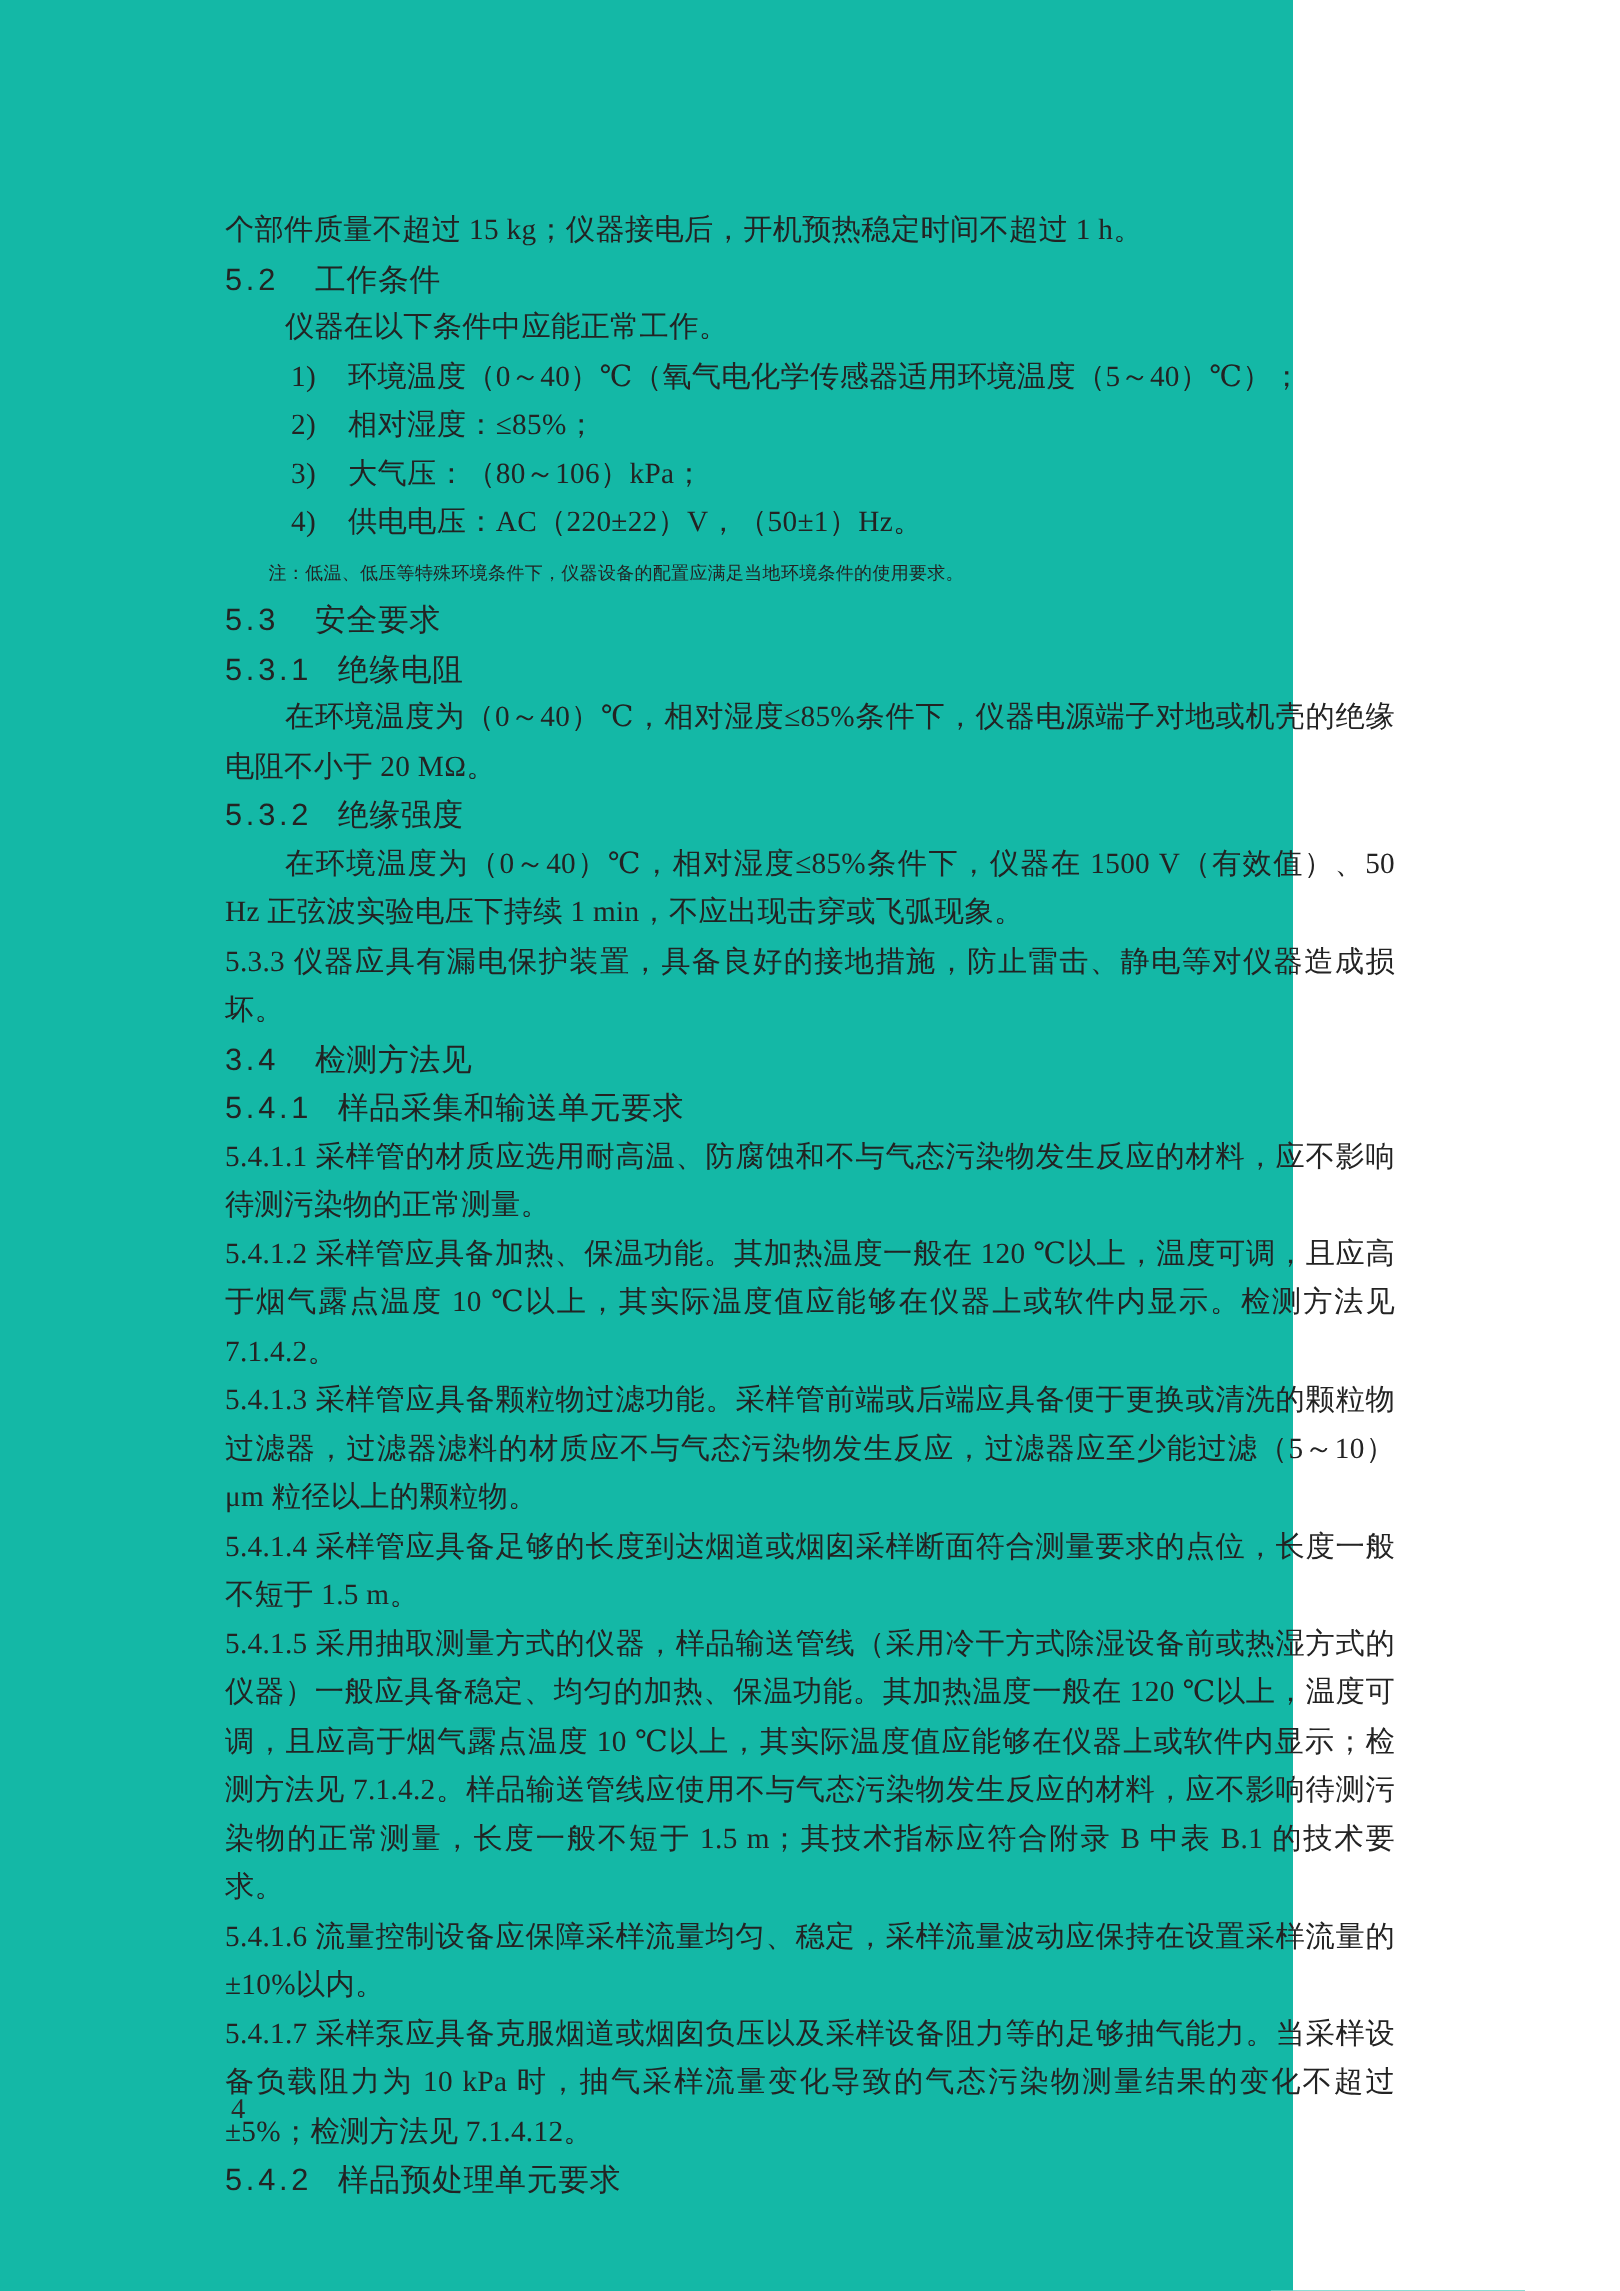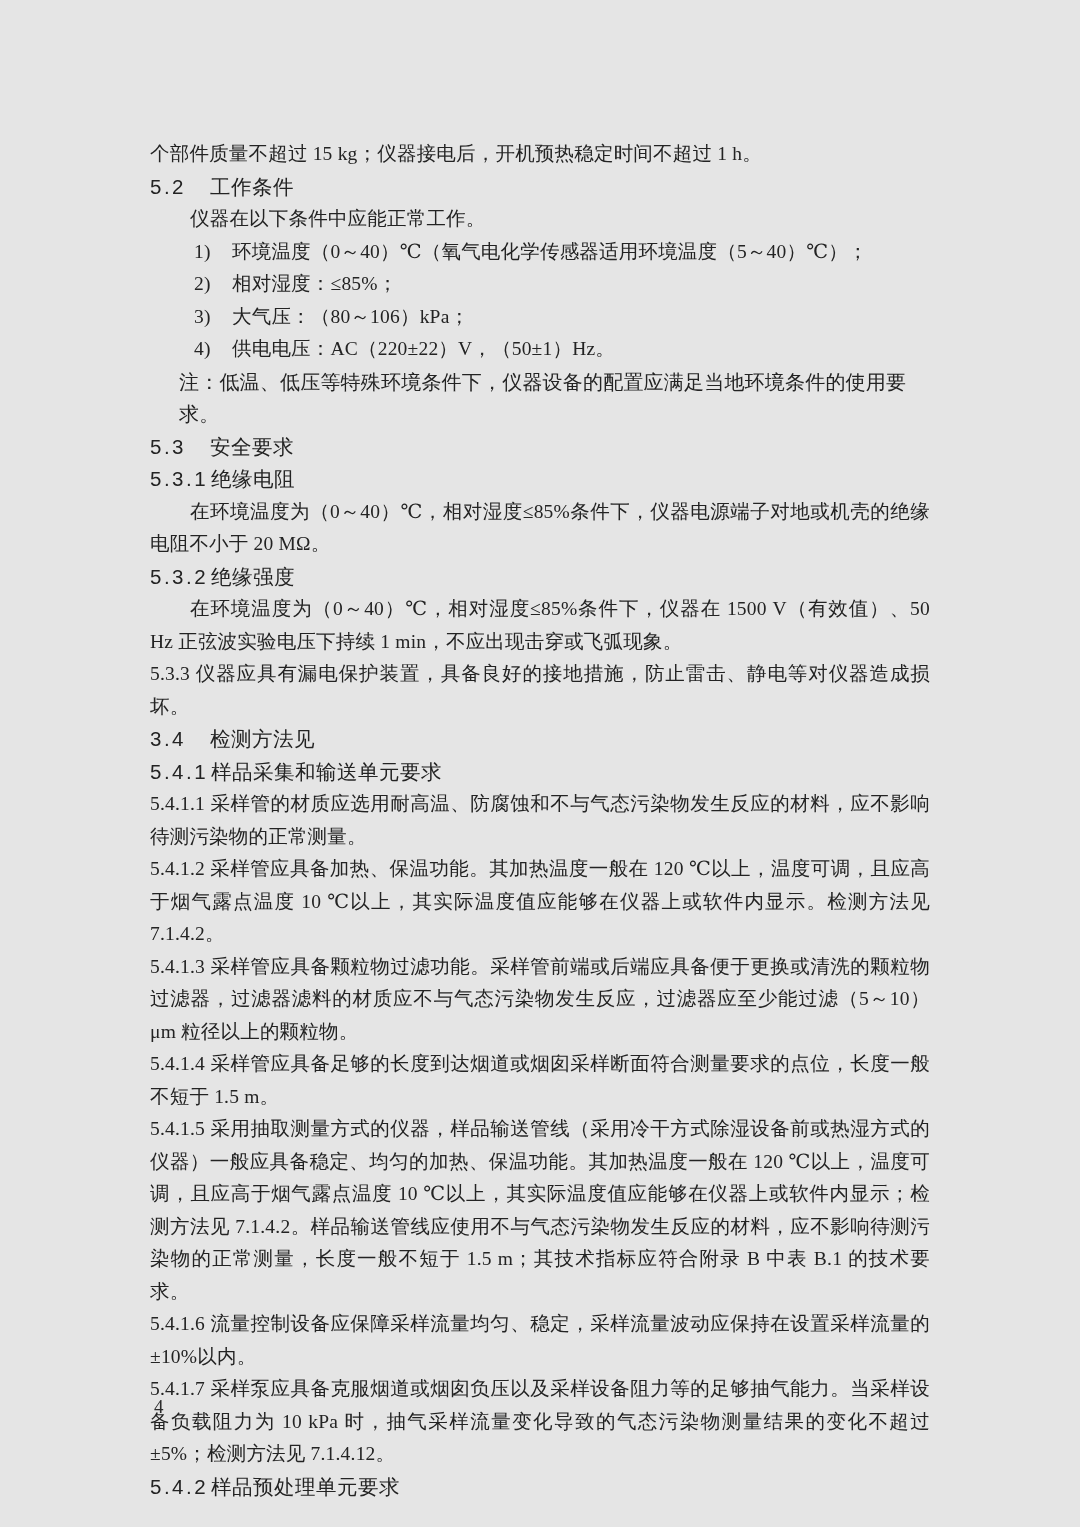--- a/index.html
+++ b/index.html
@@ -8,23 +8,23 @@
     height: 1527px;
     background: #ffffff;
     position: relative;
     font-family: "Liberation Serif", "DejaVu Serif", serif;
     color: #232323;
     overflow: hidden;
   }
   .page {
     position: absolute;
     left: 0; top: 0;
-    width: 1080px;
+    width: 862px;
     height: 1527px;
-    background: #e5e5e5;
+    background: #14b8a6;
   }
   .doc {
     position: absolute;
     left: 150px;
     top: 138px;
     width: 780px;
   }
   .blk {
     font-size: 19.5px;
     line-height: 32.5px;
@@ -35,32 +35,32 @@
   .para-indent { text-indent: 40px; }
   .h2, .h3 {
     font-family: "Liberation Sans", "DejaVu Sans", sans-serif;
     font-weight: normal;
     font-size: 20.5px;
     display: flex;
     align-items: baseline;
     text-align: left;
   }
   .h2 { column-gap: 24px; }
-  .h3 { column-gap: 3px; }
+  .h3 { column-gap: 17px; }
   .hnum { letter-spacing: 2.5px; flex: none; }
   .htitle { letter-spacing: 0.5px; }
   .list {
     display: flex;
     padding-left: 44px;
     text-align: left;
   }
   .list .lnum { width: 38px; flex: none; }
   .list .ltext { }
   .note {
-    font-size: 20px;
+    font-size: 12px;
     padding-left: 29px;
     text-align: left;
   }
   .pagenum {
     position: absolute;
     left: 154px;
     top: 1395px;
     font-size: 19px;
     line-height: 24px;
     color: #2b2b2b;

